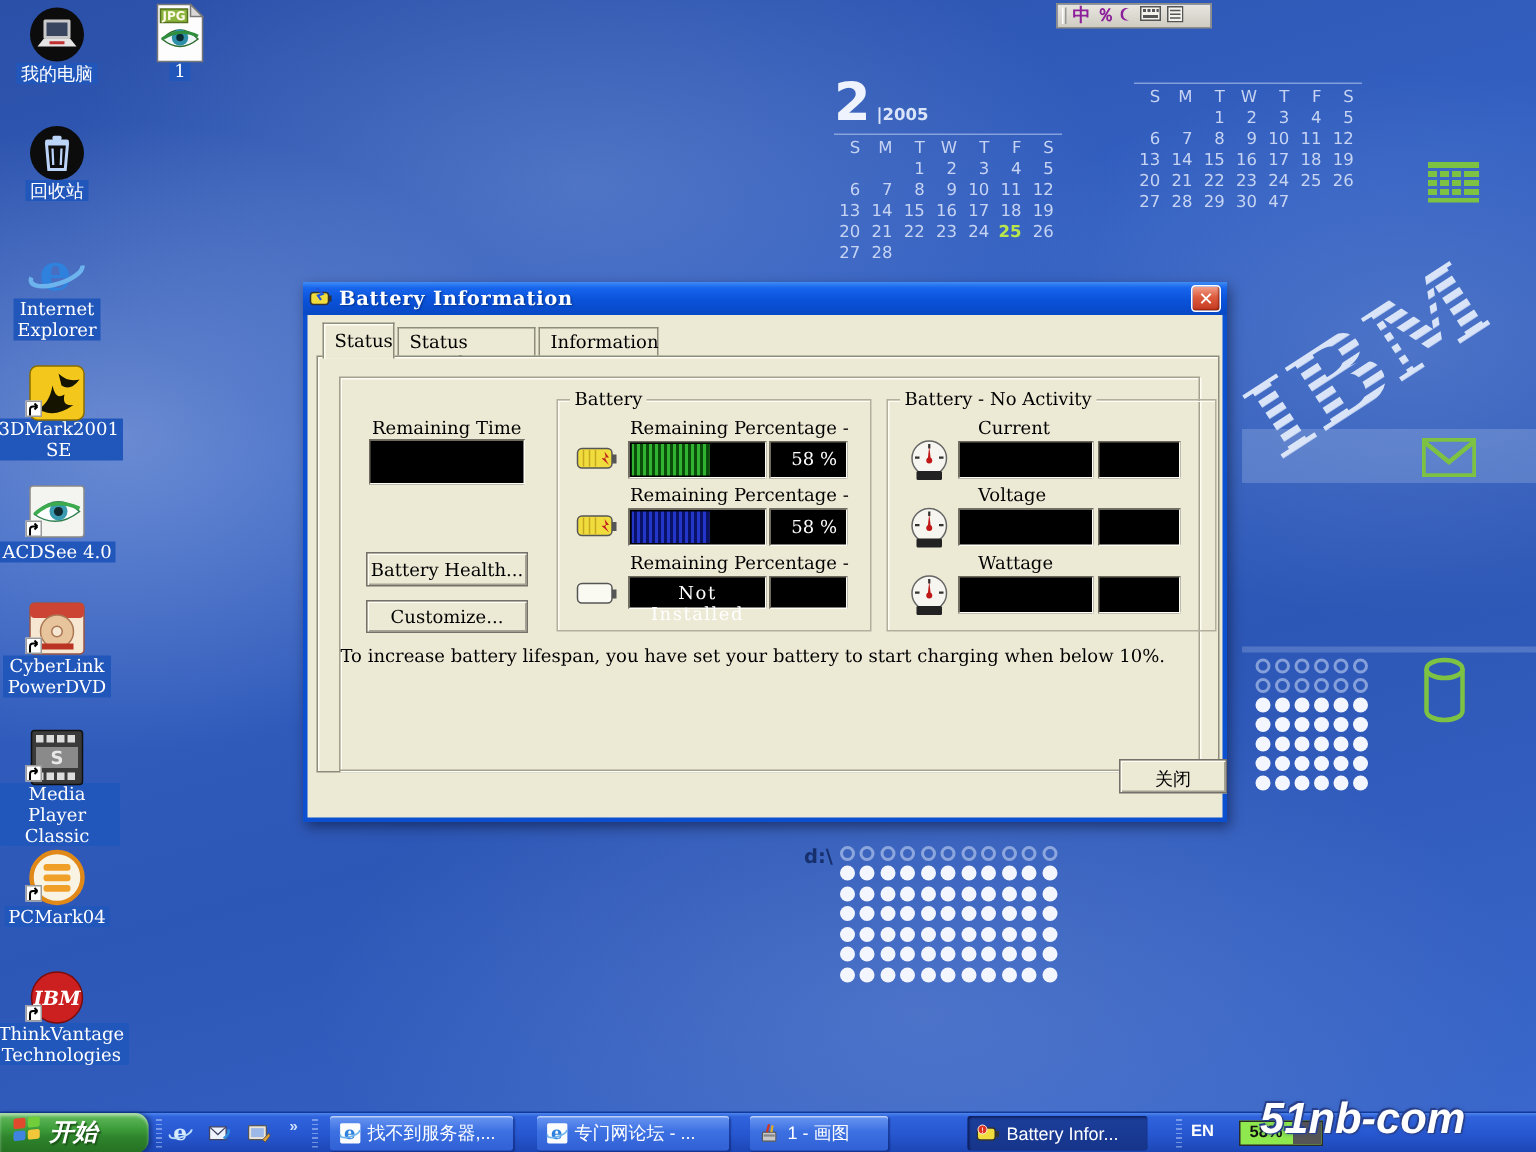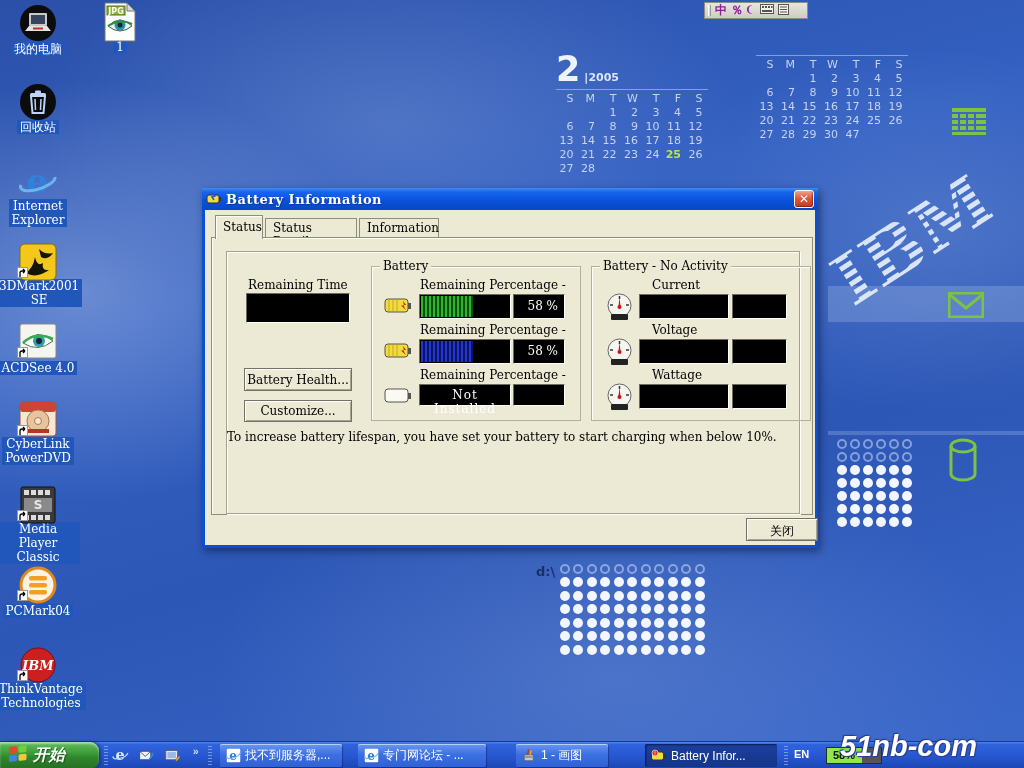--- a/index.html
+++ b/index.html
@@ -733,21 +733,21 @@
                   </svg></div>
                 <div class="bbox" style="left: 47px; top: 117px; width: 90px; height: 25px;"></div>
                 <div class="bbox" style="left: 140px; top: 117px; width: 55px; height: 25px;"></div>
               </div>
             </div>
         </div>
 
         <div id="message">To increase battery lifespan, you have set your battery to start charging when below 10%.</div>
       </div>
 
-      <div class="btn3d" style="left:534px; top:268px; width:72px; height:23px; padding-top:4px;margin-top:12px;">关闭</div>
+      <div class="btn3d" style="left:534px; top:268px; width:72px; height:23px; padding-top:4px;">关闭</div>
     </div>
   </div>
 
   <div id="taskbar">
     <div id="start-btn">
       <span>
         <svg width="20" height="18" viewBox="0 0 20 18">
           <g transform="skewY(-6)">
             <rect x="1" y="2" width="8" height="7" rx="1.5" fill="#e24a2e"></rect>
             <rect x="10.5" y="2" width="8" height="7" rx="1.5" fill="#6fce3a"></rect>
@@ -793,32 +793,32 @@
         <div class="task" style="left: 358px; width: 128px;">
           <span style="display: inline-flex; flex: 0 0 auto;">
             <svg width="15" height="15" viewBox="0 0 40 40">
               <rect x="2" y="2" width="36" height="36" fill="#fdfdfd" rx="3"></rect>
               <text x="19" y="31" font-size="32" font-weight="bold" fill="#2e81dd" text-anchor="middle" font-family="DejaVu Serif, serif">e</text>
               <path d="M3 22 A18 7 -18 1 0 37 14" fill="none" stroke="#6db4ee" stroke-width="3"></path>
             </svg>
           </span>
           <span>专门网论坛 - ...</span>
         </div>
-        <div class="task" style="left: 516px; width: 92px;">
+        <div class="task" style="left: 500px; width: 92px;">
           <span style="display: inline-flex; flex: 0 0 auto;">
             <svg width="15" height="15" viewBox="0 0 20 20">
               <rect x="3" y="9" width="12" height="8" rx="1" fill="#c8c8c8" stroke="#555"></rect>
               <line x1="7" y1="9" x2="9" y2="2" stroke="#cc3322" stroke-width="2"></line>
               <line x1="11" y1="9" x2="12" y2="3" stroke="#e0b020" stroke-width="2"></line>
               <rect x="4" y="11" width="10" height="2" fill="#888"></rect>
             </svg>
           </span>
           <span>1 - 画图</span>
         </div>
-        <div class="task active" style="left: 645px; width: 132px;">
+        <div class="task active" style="left: 645px; width: 120px;">
           <span style="display: inline-flex; flex: 0 0 auto;">
             <svg width="16" height="13" viewBox="0 0 16 13">
               <rect x="0.5" y="3" width="12" height="8" rx="2" fill="#f0dc3c" stroke="#333"></rect>
               <rect x="12.5" y="5" width="2.5" height="4" fill="#333"></rect>
               <circle cx="4" cy="4" r="3" fill="#dd3322" stroke="#fff" stroke-width=".6"></circle>
               <text x="4" y="6" font-size="5" fill="#fff" text-anchor="middle" font-family="DejaVu Sans, sans-serif">!</text>
             </svg>
           </span>
           <span>Battery Infor...</span>
         </div>

